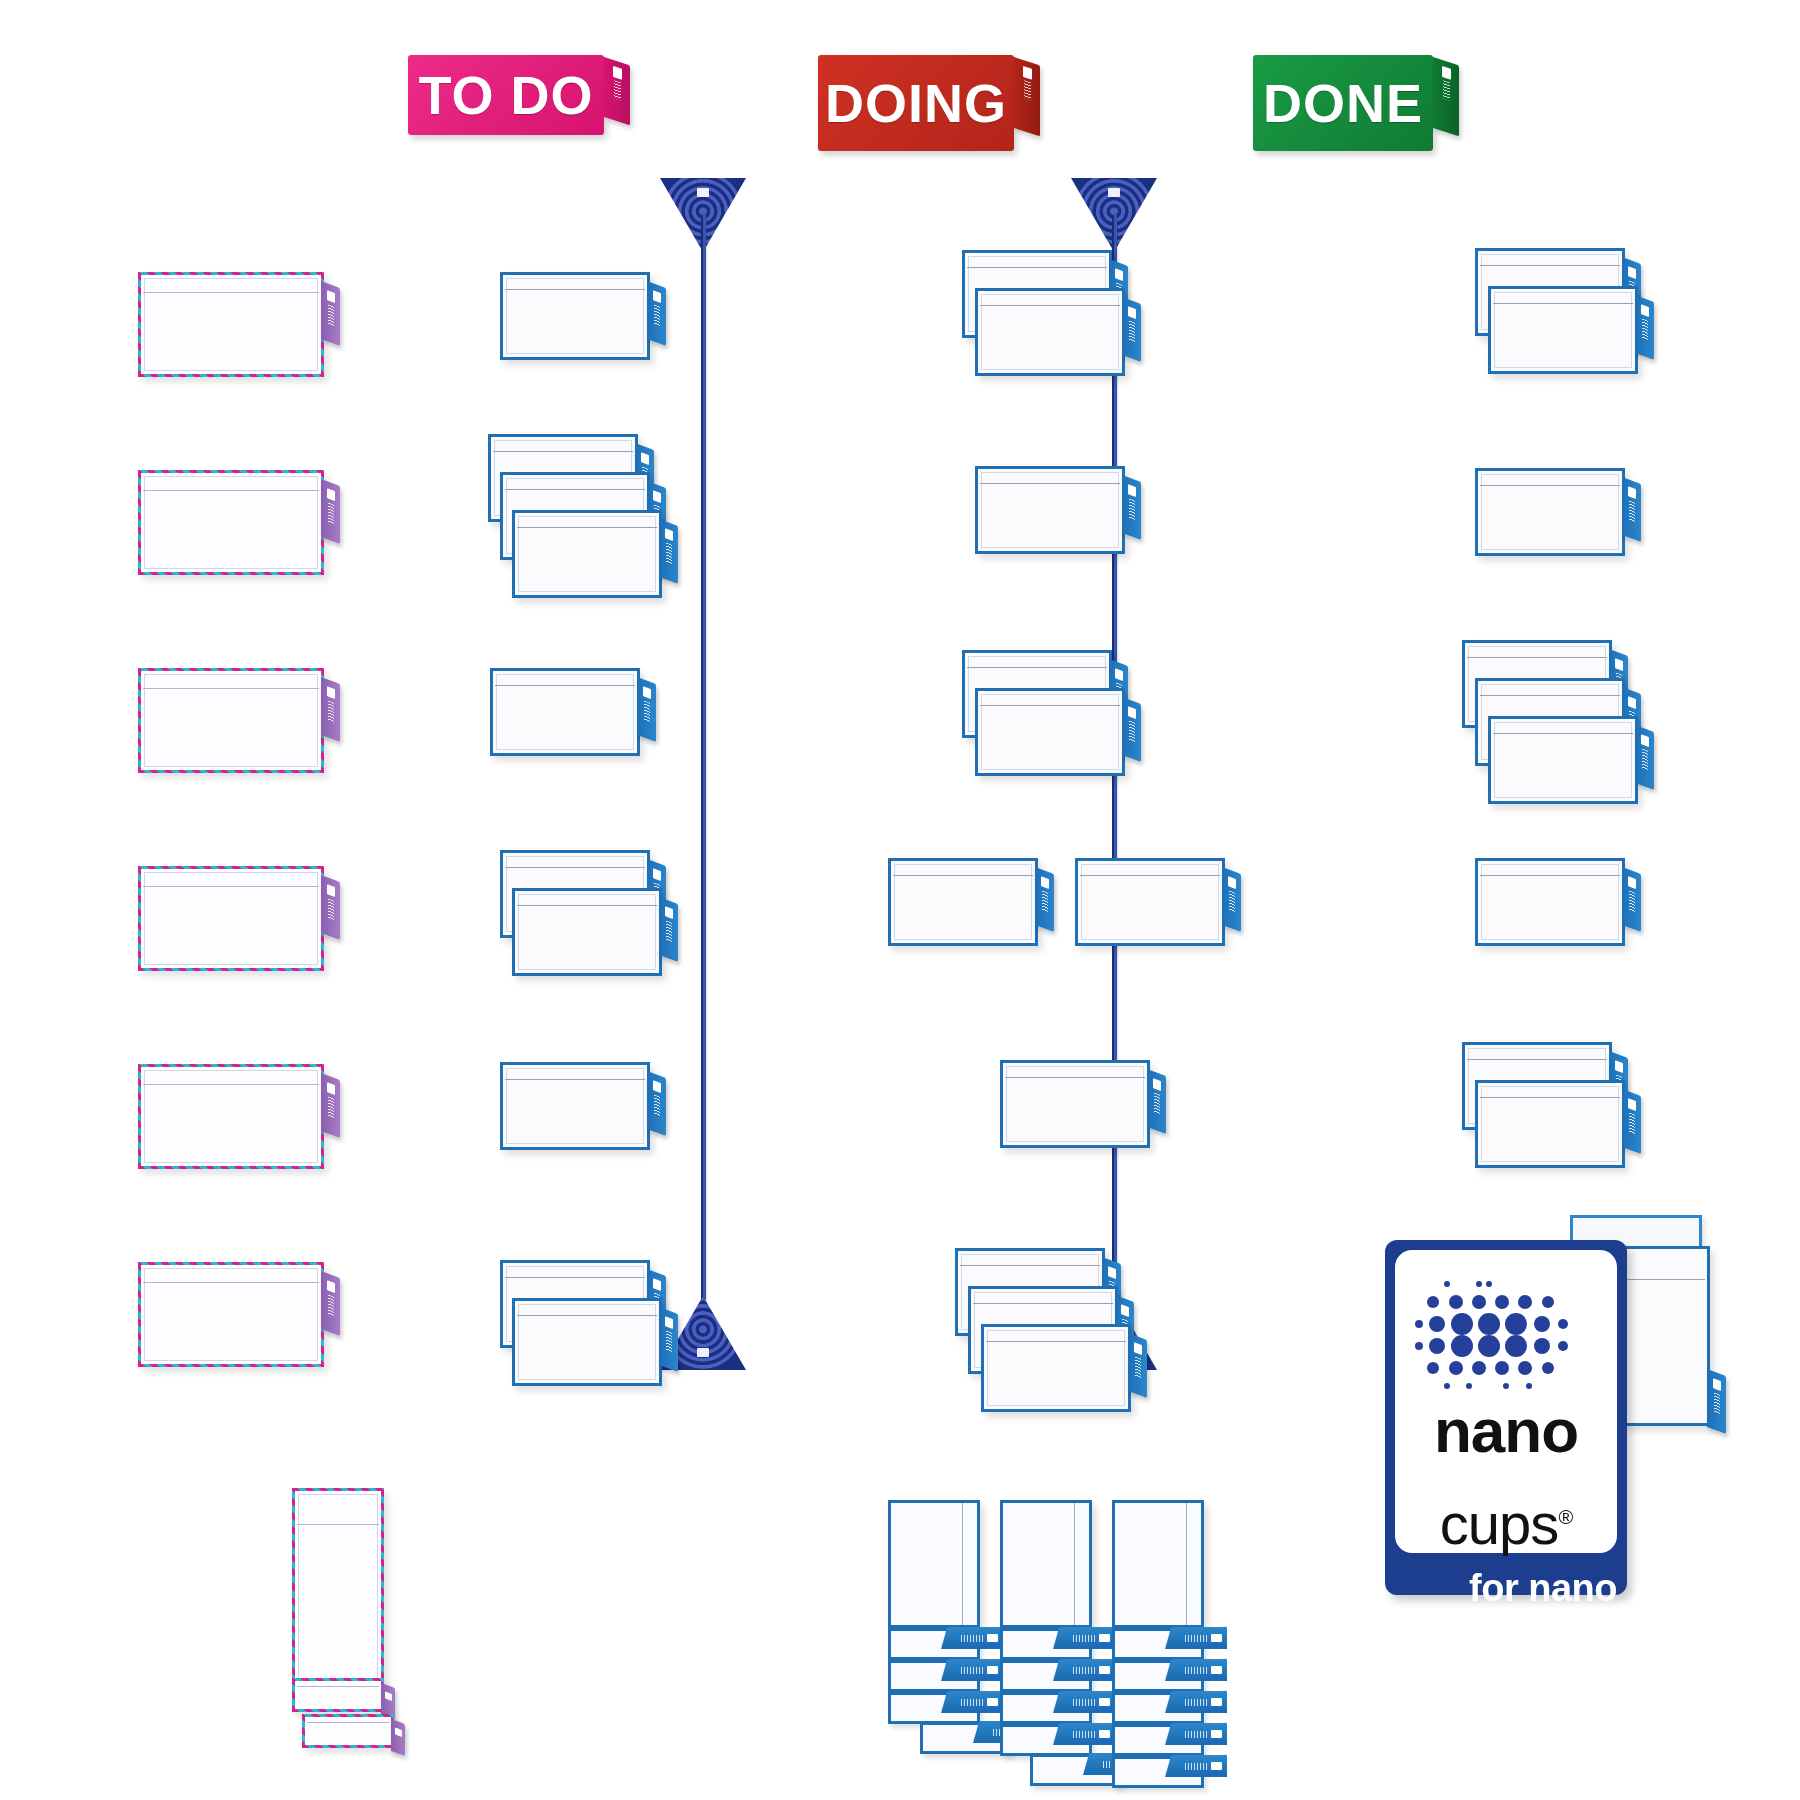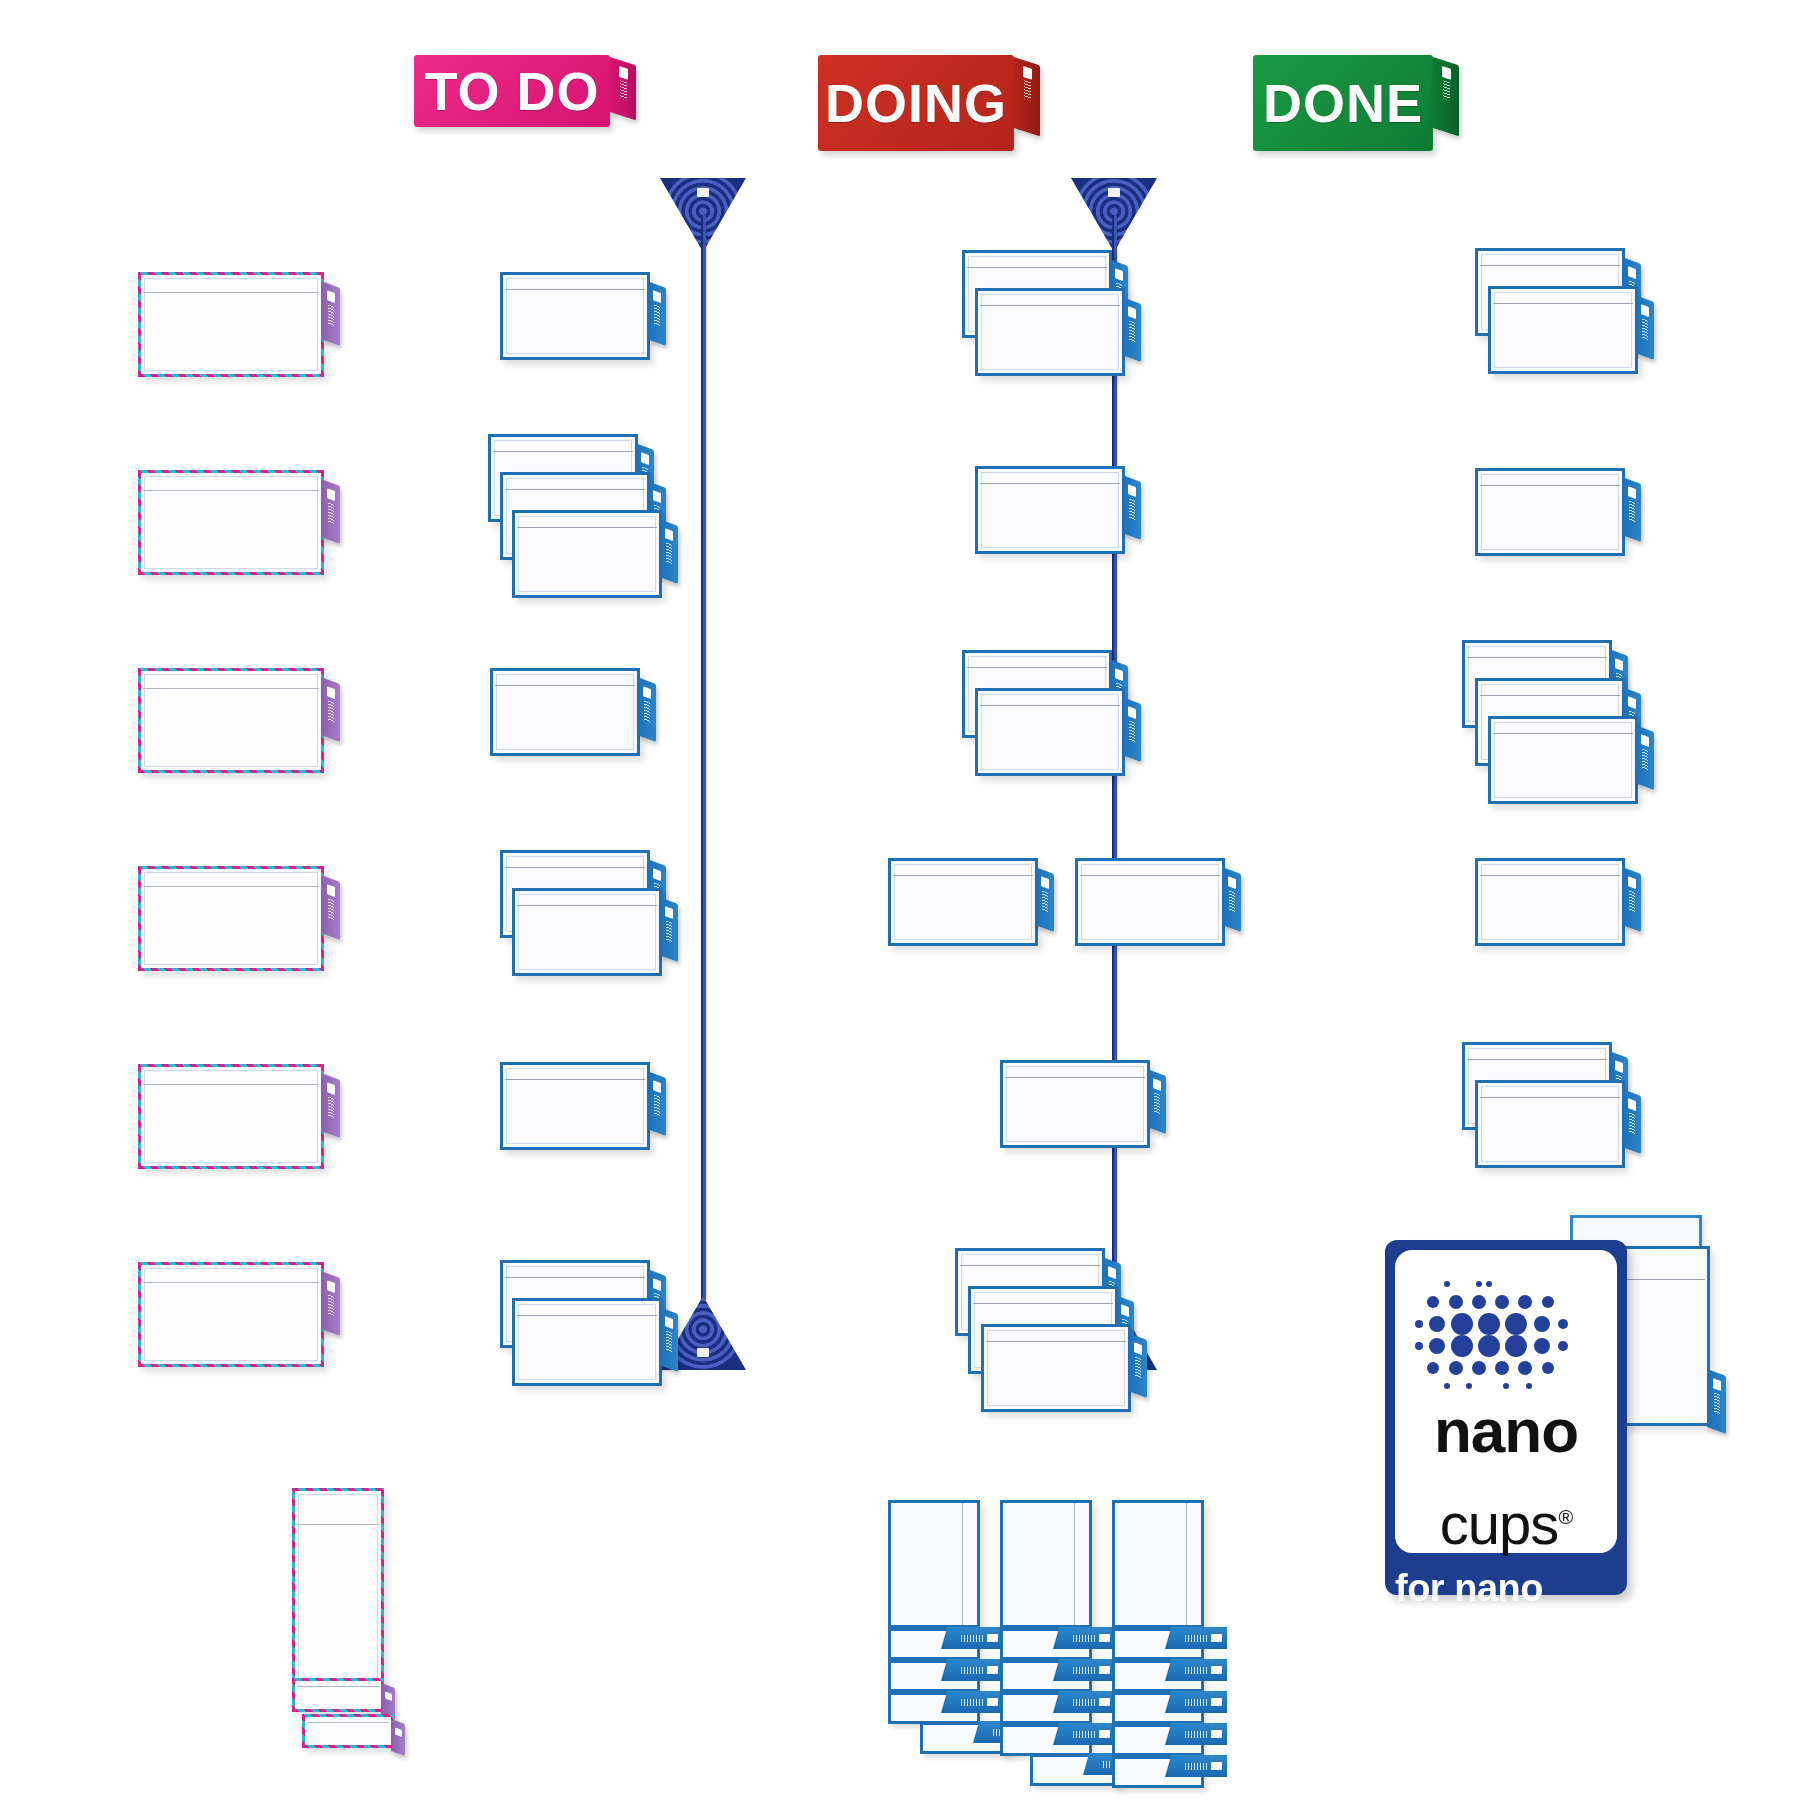--- a/index.html
+++ b/index.html
@@ -69,38 +69,38 @@
         clip-path:polygon(10% 0,100% 0,100% 100%,0 100%);
         display:flex;align-items:center;justify-content:flex-end;padding-right:5px;
         box-sizing:border-box;box-shadow:2px 2px 3px rgba(0,0,0,.2);}
   .striptab .chip{width:11px;height:8px;background:#fff;border-radius:1px;}
   .striptab .bars{width:22px;height:7px;margin-right:4px;
       background:repeating-linear-gradient(to right,rgba(255,255,255,.8) 0 1px,transparent 1px 3px);}
 
   
   .logo{position:absolute;background:#1d3d8f;border-radius:12px;
         box-shadow:5px 6px 9px rgba(0,0,0,.2);box-sizing:border-box;
-        display:flex;flex-direction:column;align-items:flex-start;padding:10px 10px 0 10px;}
+        display:flex;flex-direction:column;align-items:flex-end;padding:10px 10px 0 10px;}
   .logo .panel{background:#fff;border-radius:17px;width:100%;flex:1;
                display:flex;flex-direction:column;align-items:center;justify-content:flex-start;}
   .logo .dots{margin-top:26px;}
   .logo .nword{font-size:62px;font-weight:bold;color:#111;line-height:.95;margin-top:10px;
                letter-spacing:-1px;}
   .logo .cword{font-size:58px;color:#111;line-height:1;letter-spacing:-1px;margin-top:34px;}
   .logo .cword sup{font-size:20px;vertical-align:super;}
   .logo .forglass{color:#fff;font-weight:bold;font-size:38px;padding:14px 0 16px 0;
                   letter-spacing:-.5px;}
   
   .loghang{position:absolute;background:#f7f8fc;border:3px solid #2f86cc;box-sizing:border-box;
            box-shadow:3px 3px 5px rgba(0,0,0,.12);}
 </style>
 </head>
 <body>
 
-<div class="banner" style="left:408px;top:55px;width:196px;height:72px;background:linear-gradient(135deg,#ee2b89,#d7136f);margin-left:6px;">
+<div class="banner" style="left:408px;top:55px;width:196px;height:80px;background:linear-gradient(135deg,#ee2b89,#d7136f);">
   <span class="btxt" style="font-size:54px;">TO DO</span>
   <span class="fold" style="background:linear-gradient(to right,#d7136f,#b61060);">
     <span class="chip"></span>
     <span class="bars"></span>
   </span>
 </div>
 
 <div class="banner" style="left:818px;top:55px;width:196px;height:96px;background:linear-gradient(135deg,#cf3123,#b3241a);">
   <span class="btxt" style="font-size:54px;">DOING</span>
   <span class="fold" style="background:linear-gradient(to right,#b3241a,#931b13);">

